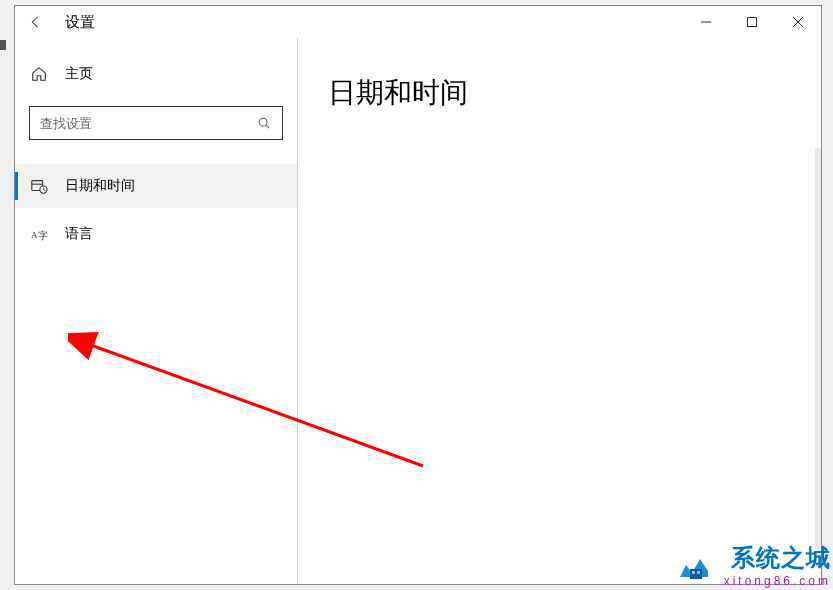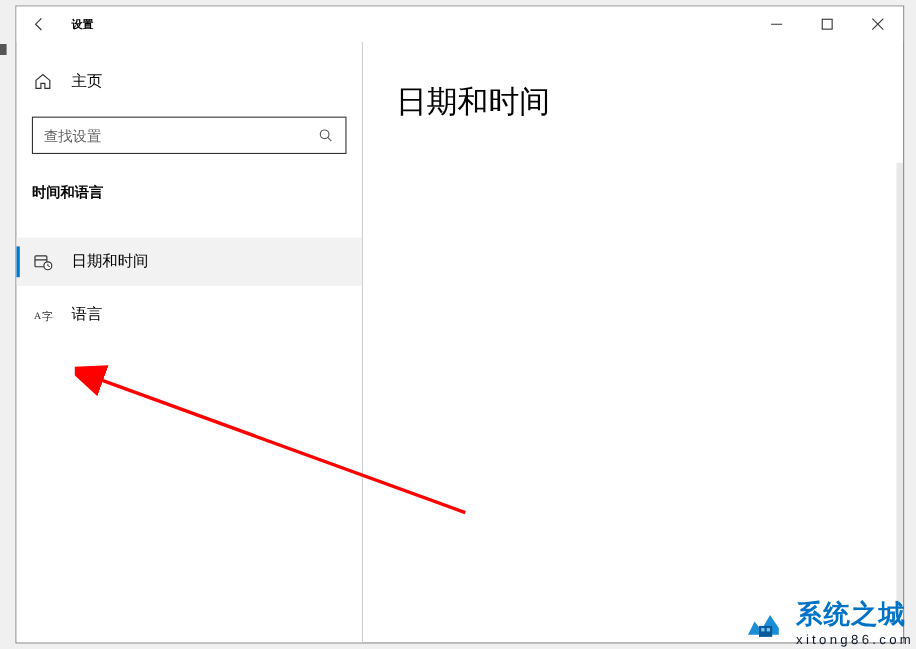--- a/index.html
+++ b/index.html
@@ -31,42 +31,41 @@
     .back-btn {
       width: 40px;
       height: 32px;
       display: flex;
       align-items: center;
       justify-content: center;
       font-size: 14px;
       cursor: pointer;
     }
     .title-text {
-      font-size: 10px;
+      font-size: 15px;
       padding-left: 10px;
-      font-weight: bold;
     }
     .spacer { flex: 1; }
     .sys-btn {
       width: 46px;
       height: 32px;
       display: flex;
       align-items: center;
       justify-content: center;
       cursor: pointer;
     }
     .sys-btn svg { width: 12px; height: 12px; }
     .content-area {
       flex: 1;
       display: flex;
       overflow: hidden;
       position: relative;
     }
     .sidebar {
-      width: 315px;
+      width: 283px;
       background: #ffffff;
       border-right: 1px solid #d0d0d0;
       padding: 18px 0 0 0;
     }
     .home-row {
       display: flex;
       align-items: center;
       padding: 8px 14px;
       cursor: pointer;
       font-size: 14px;
@@ -149,36 +148,37 @@
       pointer-events: none;
     }
     .watermark {
       position: absolute;
       right: 2px;
       bottom: 2px;
       display: flex;
       align-items: center;
       gap: 8px;
       pointer-events: none;
+      text-align: right;
     }
     .wm-logo {
       width: 44px; height: 44px;
       border-radius: 4px;
       display:flex; align-items:center; justify-content:center;
     }
     .wm-text-group { display:flex; flex-direction:column; }
     .wm-title {
       font-size: 24px;
       font-weight: 700;
       color: #0073c6;
       letter-spacing: 1px;
     }
     .wm-url {
       font-size: 12px;
-      color: #0f172a;
+      color: #a21caf;
       letter-spacing: 3px;
     }
     .left-edge-dot {
       position:absolute;
       left:0; top:40px;
       width:6px; height:10px;
       background:#555;
     }
   </style>
 </head>
@@ -227,21 +227,20 @@
       <div class="search-box">
         <input class="search-input" placeholder="查找设置" style="">
         <span class="search-icon">
           <svg viewBox="0 0 16 16" width="14" height="14">
               <circle cx="7" cy="7" r="4.5" stroke="#555" stroke-width="1.2" fill="none"></circle>
               <line x1="10.5" y1="10.5" x2="14" y2="14" stroke="#555" stroke-width="1.2"></line>
             </svg>
         </span>
       </div>
 
-      <div class="section-label">时间和语言</div>
 
       <div class="nav-items-group">
         <div class="nav-item selected">
           <span class="nav-icon">
             <svg viewBox="0 0 20 20" width="18" height="18">
                 <rect x="2" y="4" width="12" height="11" rx="1" stroke="#333" stroke-width="1.2" fill="none"></rect>
                 <line x1="2" y1="8" x2="14" y2="8" stroke="#333" stroke-width="1.2"></line>
                 <circle cx="15" cy="14" r="4" stroke="#333" stroke-width="1.2" fill="#fff"></circle>
                 <line x1="15" y1="12" x2="15" y2="14" stroke="#333" stroke-width="1"></line>
                 <line x1="15" y1="14" x2="17" y2="15" stroke="#333" stroke-width="1"></line>

